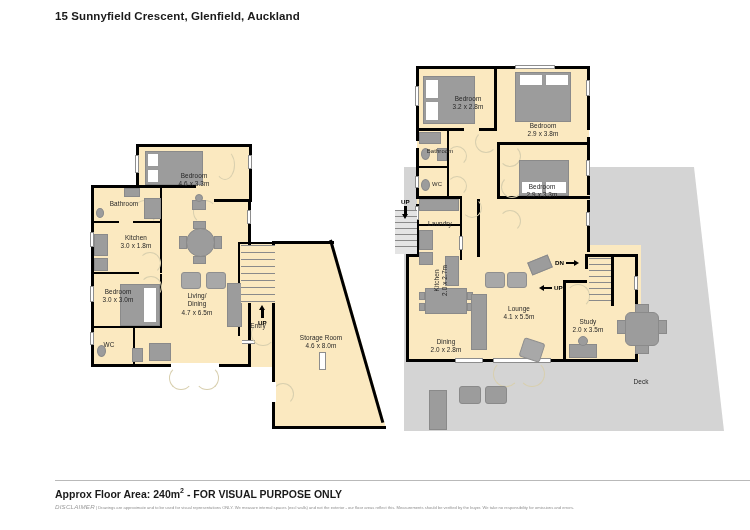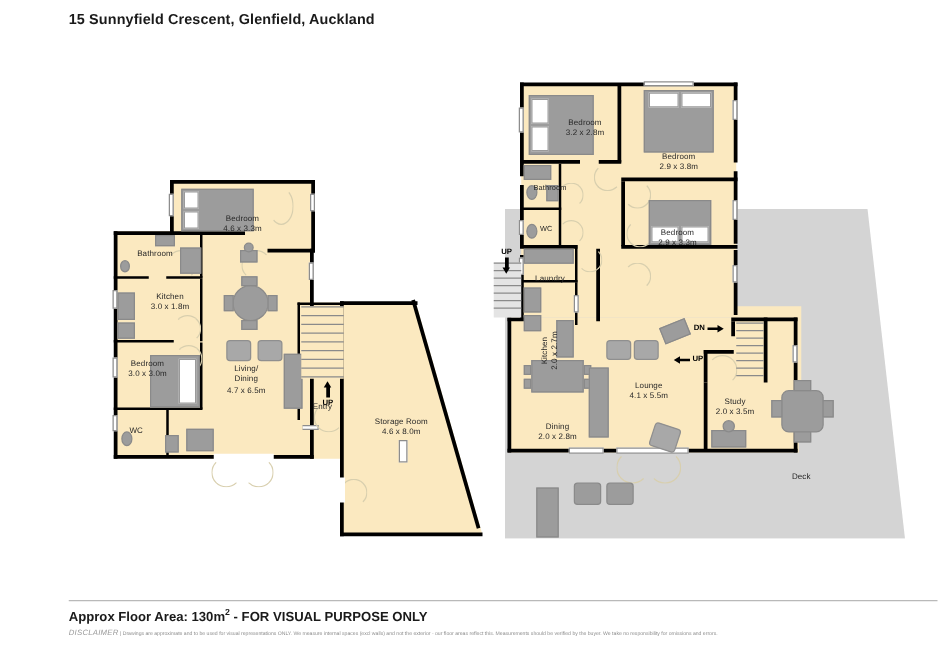--- a/index.html
+++ b/index.html
@@ -515,19 +515,19 @@
       <span>Study</span>
       <span class="dim">2.0 x 3.5m</span>
     </div>
     <div class="lbl" style="left:232px; top:378px; width:40px;">
       <span>Deck</span>
     </div>
   </div>
 
   <div id="footer-rule"></div>
   <div id="floor-area">
-    <span>Approx Floor Area: 130m</span><span class="sup">2</span><span> - FOR VISUAL PURPOSE ONLY</span>
+    <span>Approx Floor Area: 240m</span><span class="sup">2</span><span> - FOR VISUAL PURPOSE ONLY</span>
   </div>
   <div id="disclaimer">
     <span class="dword">DISCLAIMER</span><span> | Drawings are approximate and to be used for visual representations ONLY. We measure internal spaces (excl walls) and not the exterior - our floor areas reflect this. Measurements should be verified by the buyer. We take no responsibility for omissions and errors.</span>
   </div>
 
 </div>
 
 </body></html>

